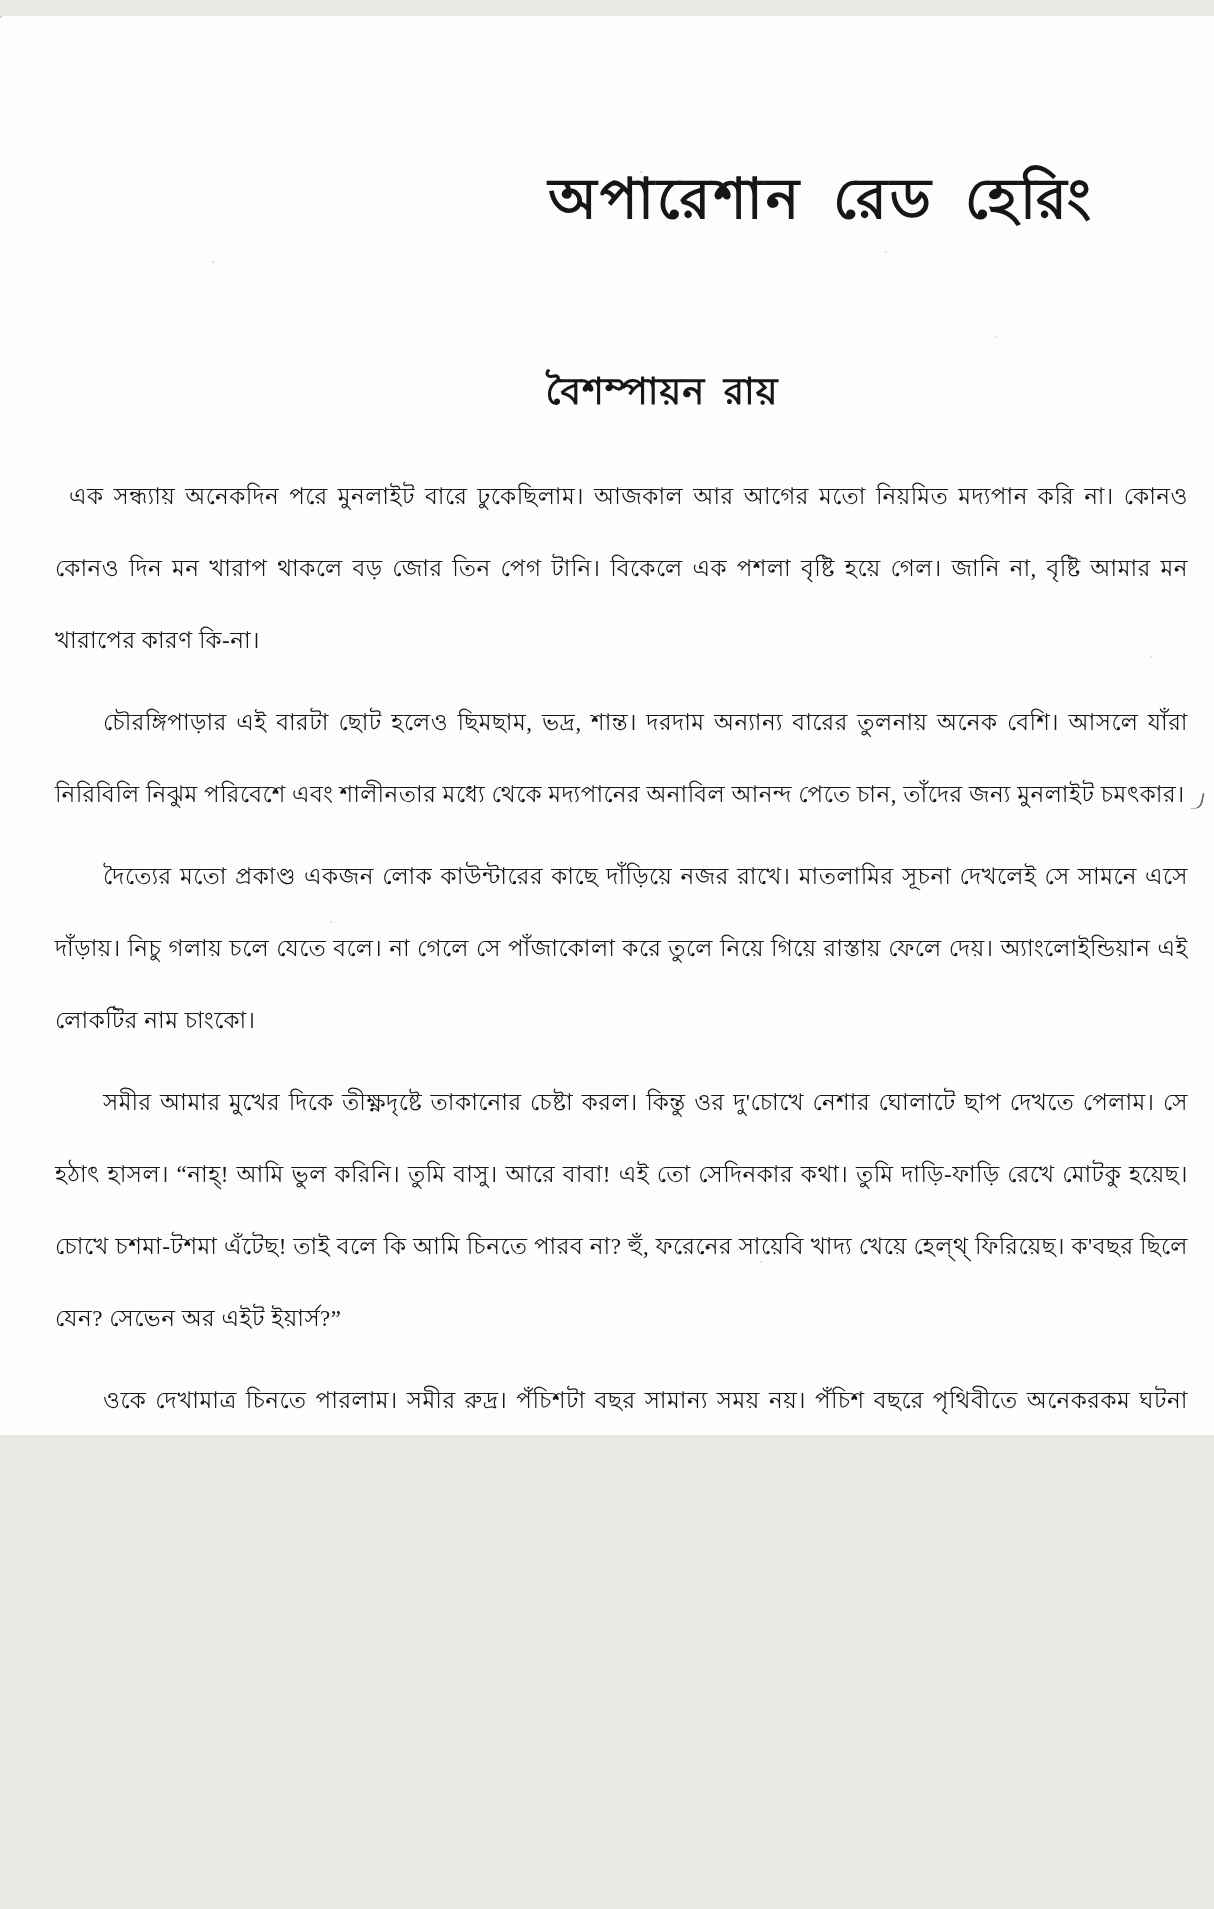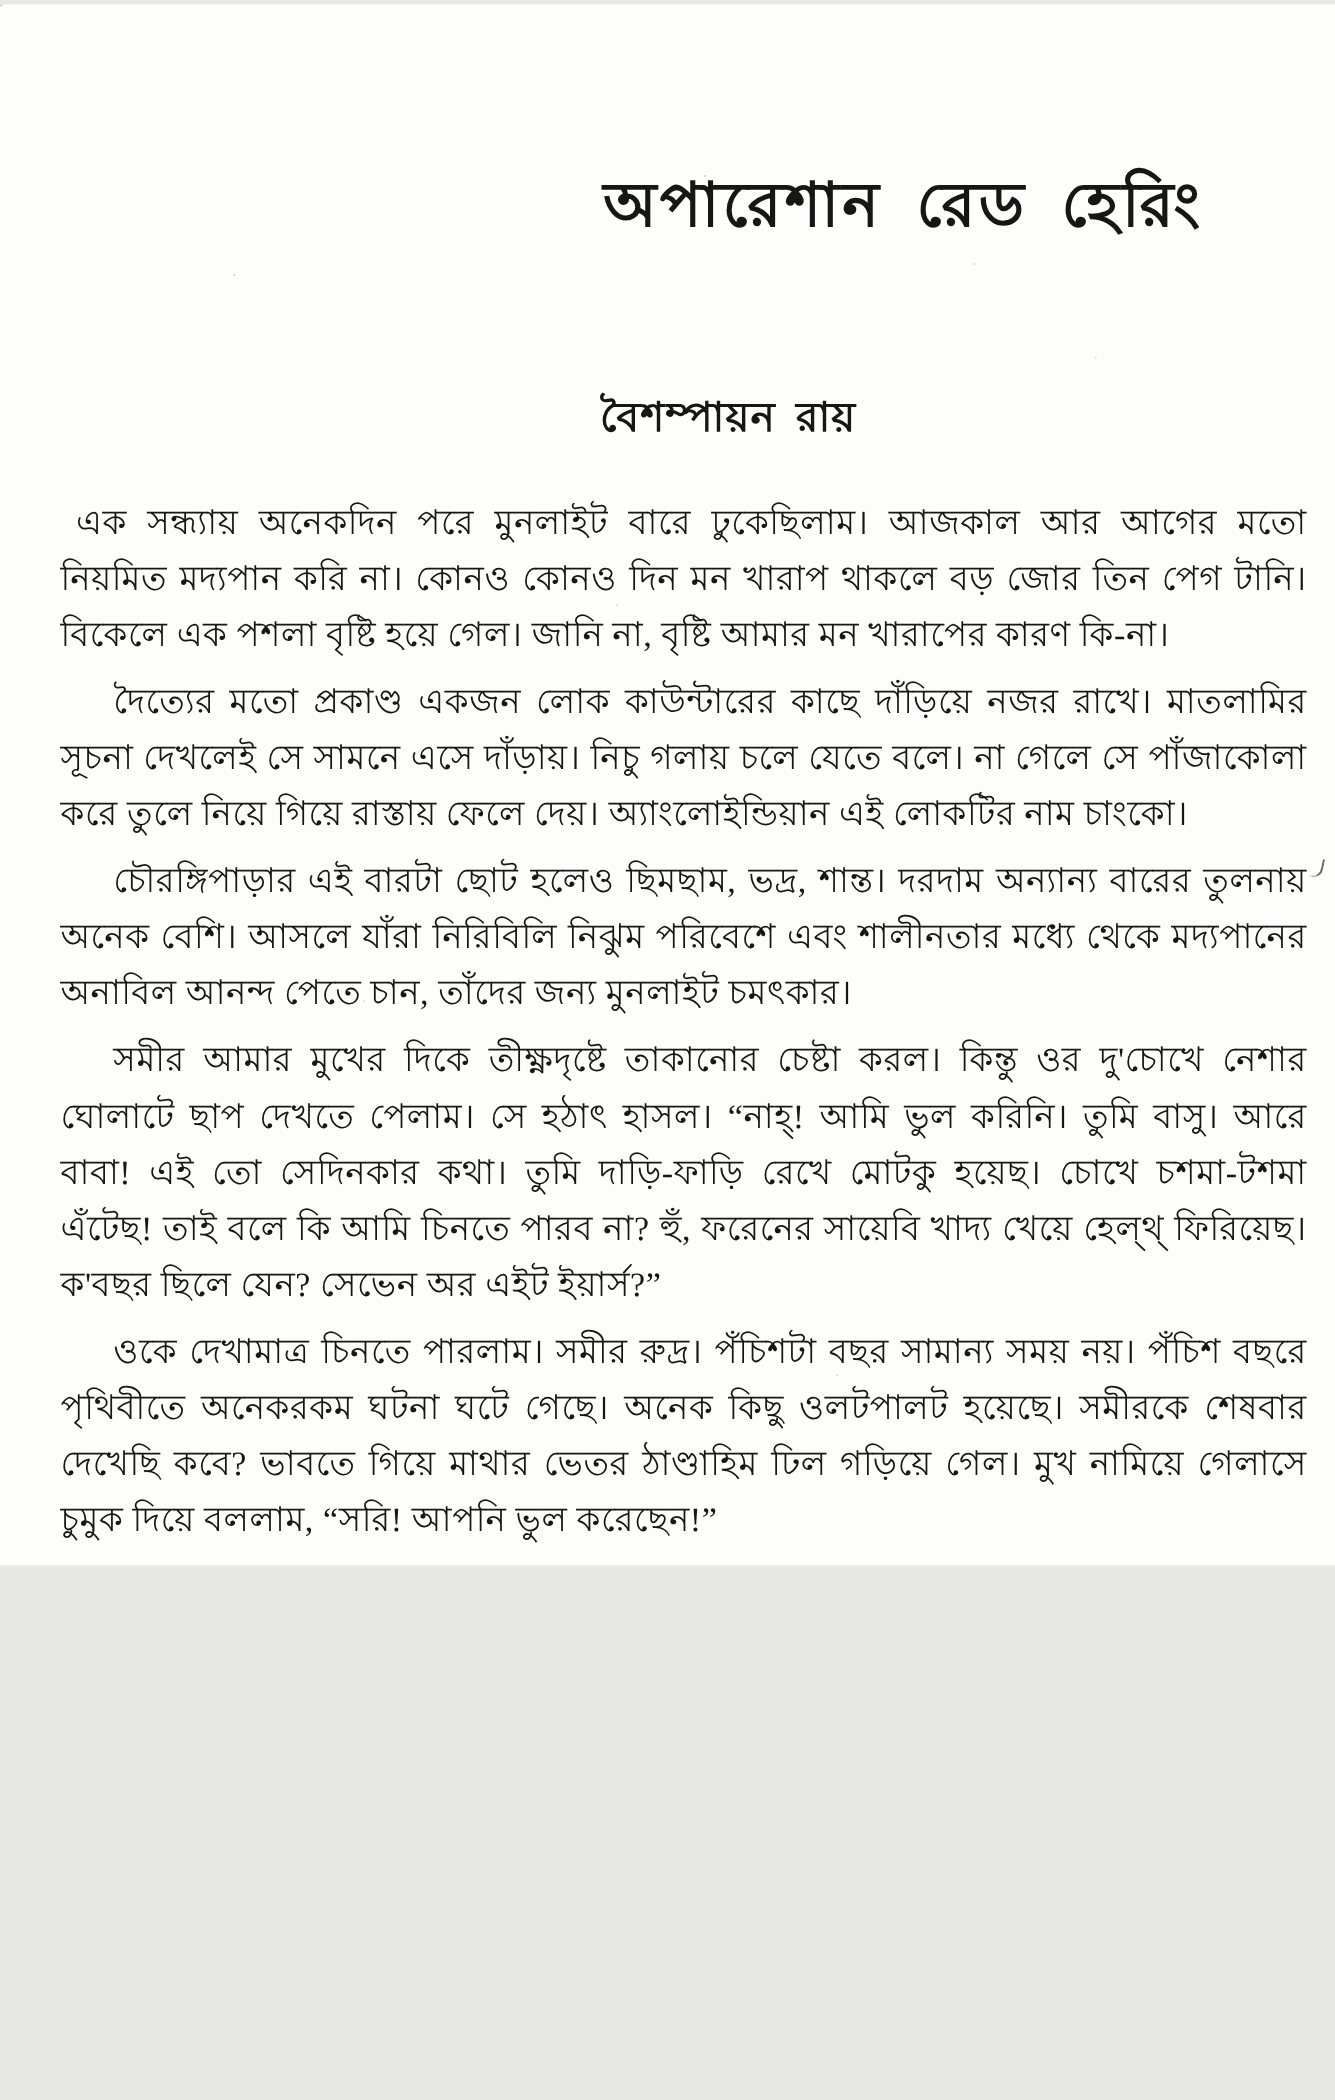--- a/index.html
+++ b/index.html
@@ -4,21 +4,21 @@
 <style>
   html, body {
     margin: 0;
     padding: 0;
     background: #e8e8e4;
   }
   .page {
     position: relative;
     width: 1214px;
     height: 1419px;
-    margin: 4px auto;
+    margin: 16px auto;
     background: #fdfdfb;
     color: #161616;
     font-family: "Liberation Serif", "DejaVu Serif", serif;
     overflow: hidden;
     box-sizing: border-box;
   }
   
   .specks {
     position: absolute;
     top: 0; left: 0;
@@ -59,22 +59,22 @@
     font-weight: 700;
     letter-spacing: 1px;
     word-spacing: 8px;
   }
   .body-text {
     margin: 0;
     padding: 36px 26px 0 55px;
   }
   .body-text p {
     margin: 0 0 10px 0;
-    font-size: 31px;
-    line-height: 51px;
+    font-size: 23px;
+    line-height: 72px;
     text-align: justify;
     text-indent: 48px;
     letter-spacing: 0.5px;
   }
   .body-text p.first {
     text-indent: 14px;
   }
   .artifact {
     position: absolute;
     left: 1192px;
@@ -92,20 +92,20 @@
 
 <div class="page">
   <div class="specks"></div>
 
   <h1 class="title">অপারেশান রেড হেরিং</h1>
 
   <h2 class="author">বৈশম্পায়ন রায়</h2>
 
   <div class="body-text">
     <p class="first">এক সন্ধ্যায় অনেকদিন পরে মুনলাইট বারে ঢুকেছিলাম। আজকাল আর আগের মতো নিয়মিত মদ্যপান করি না। কোনও কোনও দিন মন খারাপ থাকলে বড় জোর তিন পেগ টানি। বিকেলে এক পশলা বৃষ্টি হয়ে গেল। জানি না, বৃষ্টি আমার মন খারাপের কারণ কি-না।</p>
+    <p>চৌরঙ্গিপাড়ার এই বারটা ছোট হলেও ছিমছাম, ভদ্র, শান্ত। দরদাম অন্যান্য বারের তুলনায় অনেক বেশি। আসলে যাঁরা নিরিবিলি নিঝুম পরিবেশে এবং শালীনতার মধ্যে থেকে মদ্যপানের অনাবিল আনন্দ পেতে চান, তাঁদের জন্য মুনলাইট চমৎকার।</p>
     <p>দৈত্যের মতো প্রকাণ্ড একজন লোক কাউন্টারের কাছে দাঁড়িয়ে নজর রাখে। মাতলামির সূচনা দেখলেই সে সামনে এসে দাঁড়ায়। নিচু গলায় চলে যেতে বলে। না গেলে সে পাঁজাকোলা করে তুলে নিয়ে গিয়ে রাস্তায় ফেলে দেয়। অ্যাংলোইন্ডিয়ান এই লোকটির নাম চাংকো।</p>
-    <p>চৌরঙ্গিপাড়ার এই বারটা ছোট হলেও ছিমছাম, ভদ্র, শান্ত। দরদাম অন্যান্য বারের তুলনায় অনেক বেশি। আসলে যাঁরা নিরিবিলি নিঝুম পরিবেশে এবং শালীনতার মধ্যে থেকে মদ্যপানের অনাবিল আনন্দ পেতে চান, তাঁদের জন্য মুনলাইট চমৎকার।</p>
     <p>সমীর আমার মুখের দিকে তীক্ষ্ণদৃষ্টে তাকানোর চেষ্টা করল। কিন্তু ওর দু'চোখে নেশার ঘোলাটে ছাপ দেখতে পেলাম। সে হঠাৎ হাসল। “নাহ্! আমি ভুল করিনি। তুমি বাসু। আরে বাবা! এই তো সেদিনকার কথা। তুমি দাড়ি-ফাড়ি রেখে মোটকু হয়েছ। চোখে চশমা-টশমা এঁটেছ! তাই বলে কি আমি চিনতে পারব না? হুঁ, ফরেনের সায়েবি খাদ্য খেয়ে হেল্থ্ ফিরিয়েছ। ক'বছর ছিলে যেন? সেভেন অর এইট ইয়ার্স?”</p>
     <p>ওকে দেখামাত্র চিনতে পারলাম। সমীর রুদ্র। পঁচিশটা বছর সামান্য সময় নয়। পঁচিশ বছরে পৃথিবীতে অনেকরকম ঘটনা ঘটে গেছে। অনেক কিছু ওলটপালট হয়েছে। সমীরকে শেষবার দেখেছি কবে? ভাবতে গিয়ে মাথার ভেতর ঠাণ্ডাহিম ঢিল গড়িয়ে গেল। মুখ নামিয়ে গেলাসে চুমুক দিয়ে বললাম, “সরি! আপনি ভুল করেছেন!”</p>
   </div>
 
   <span class="artifact"></span>
 </div>
 
 </body></html>

